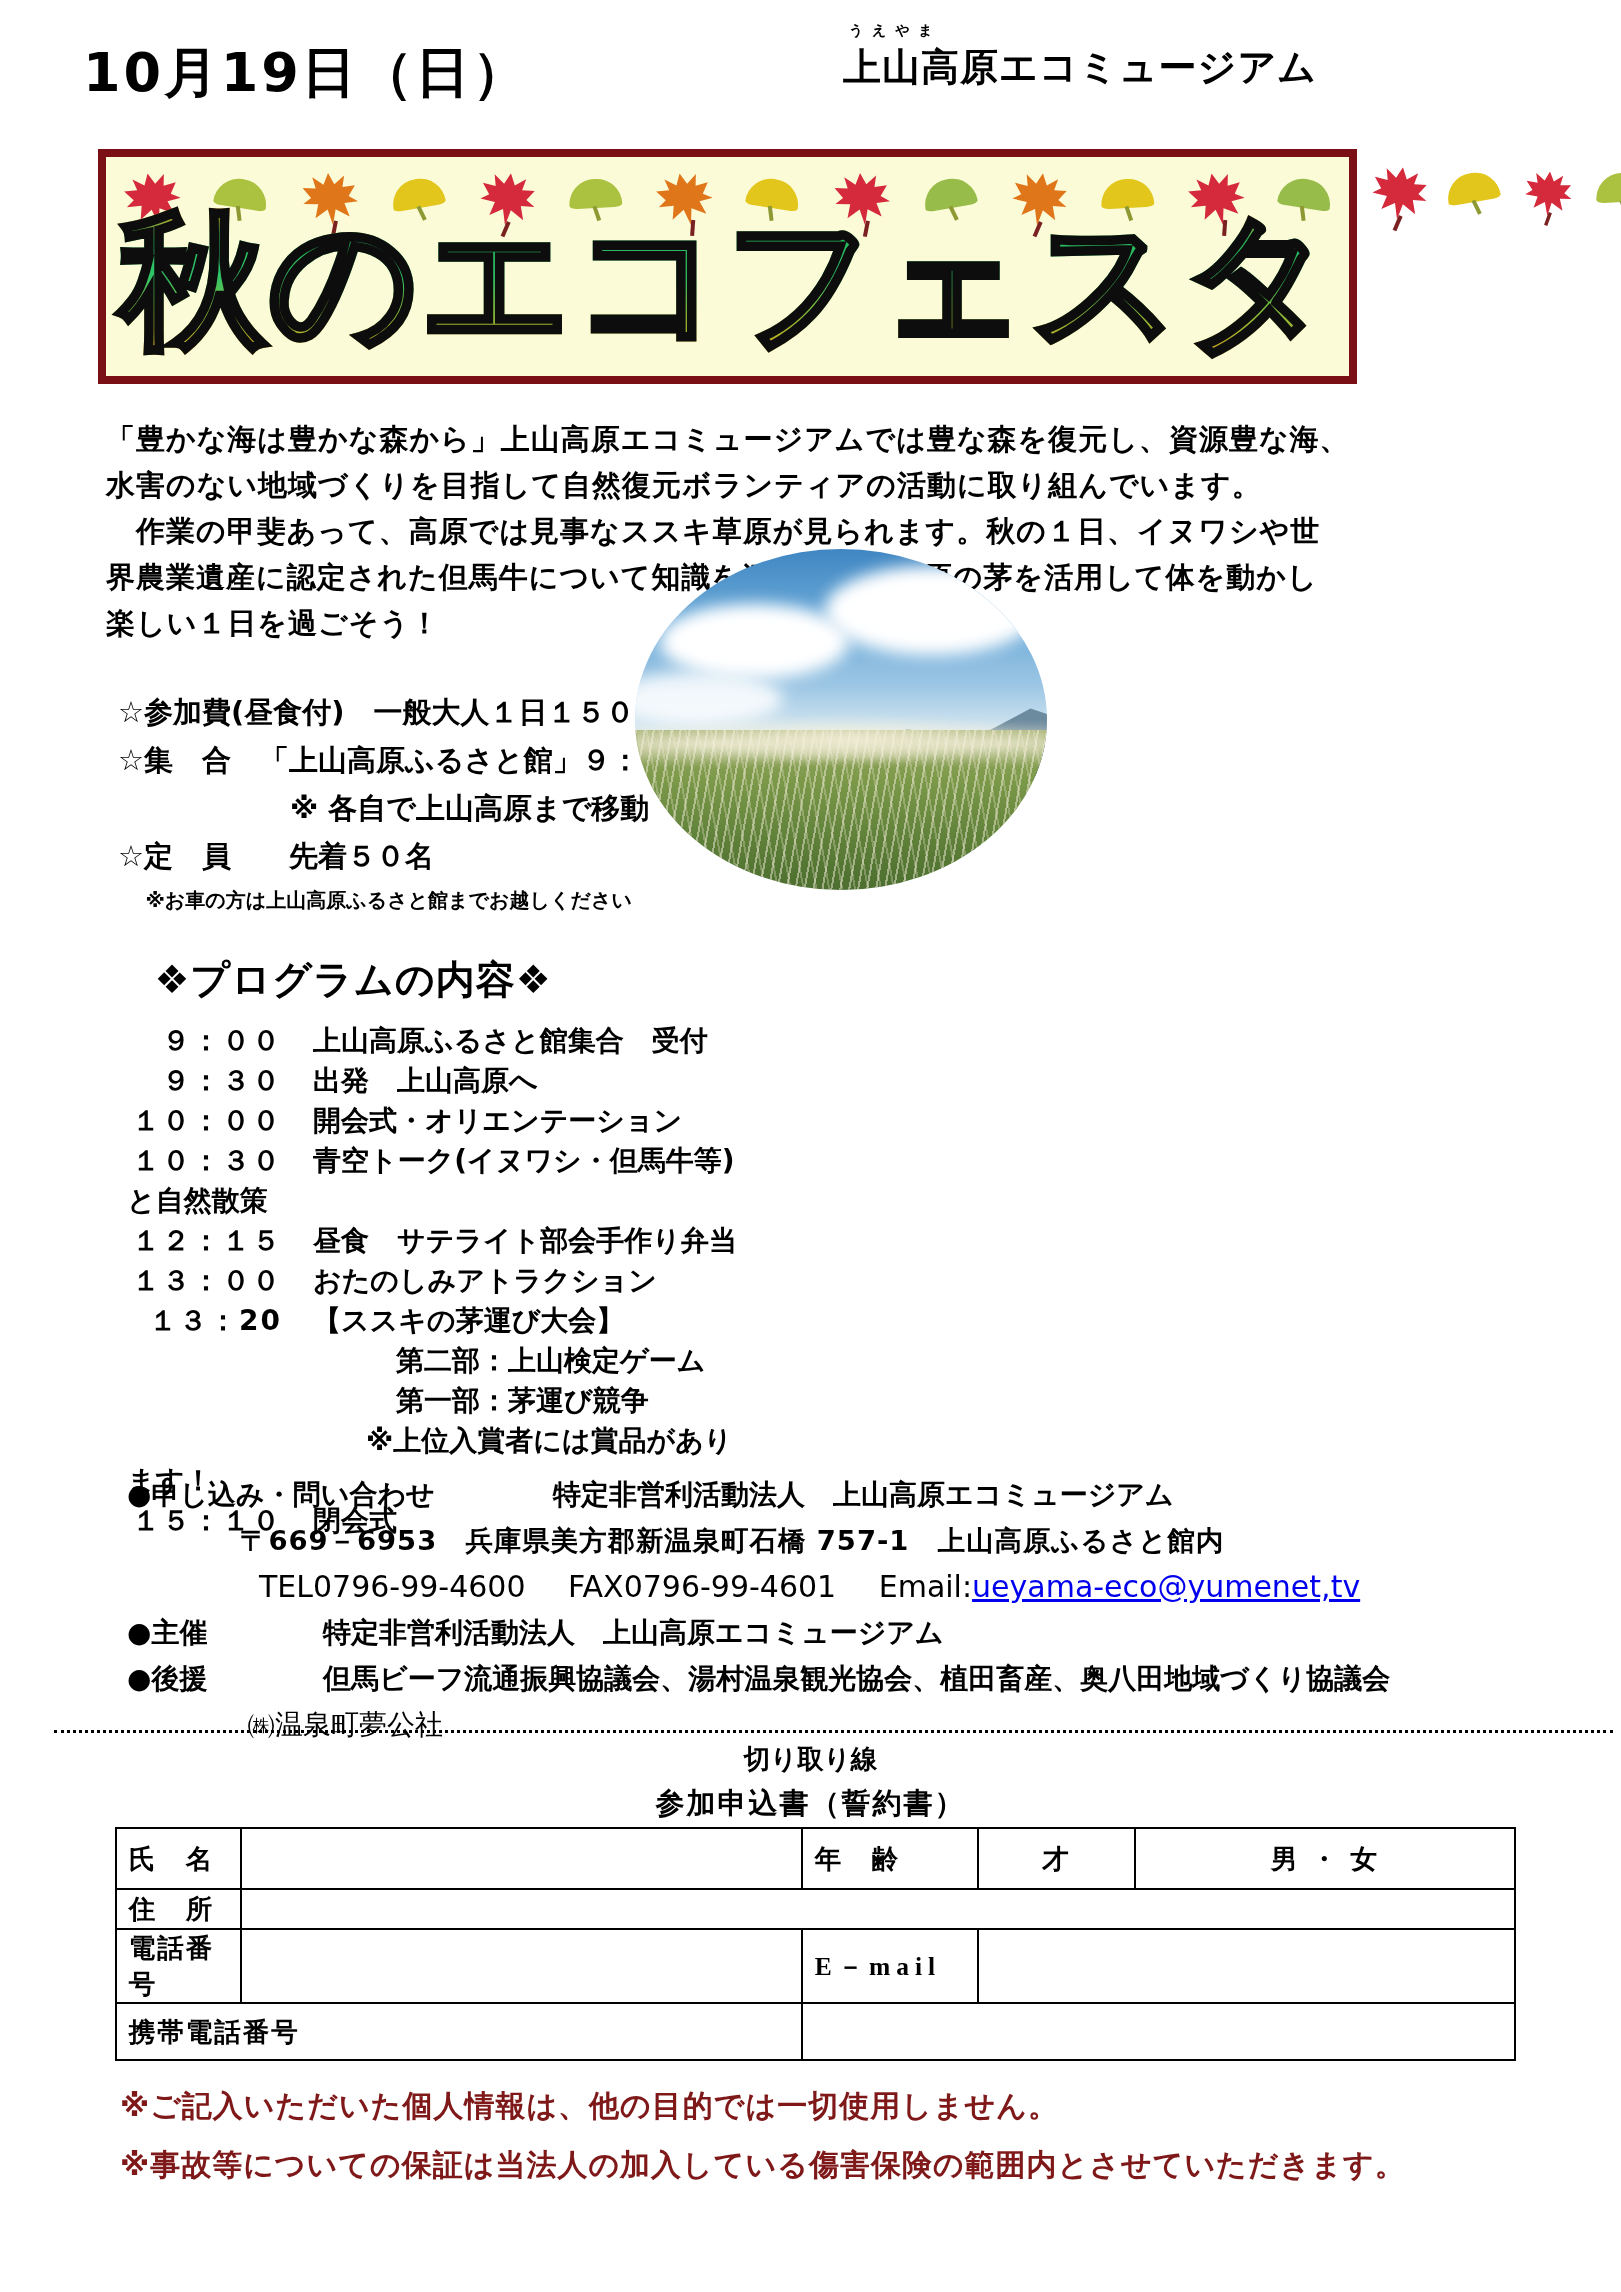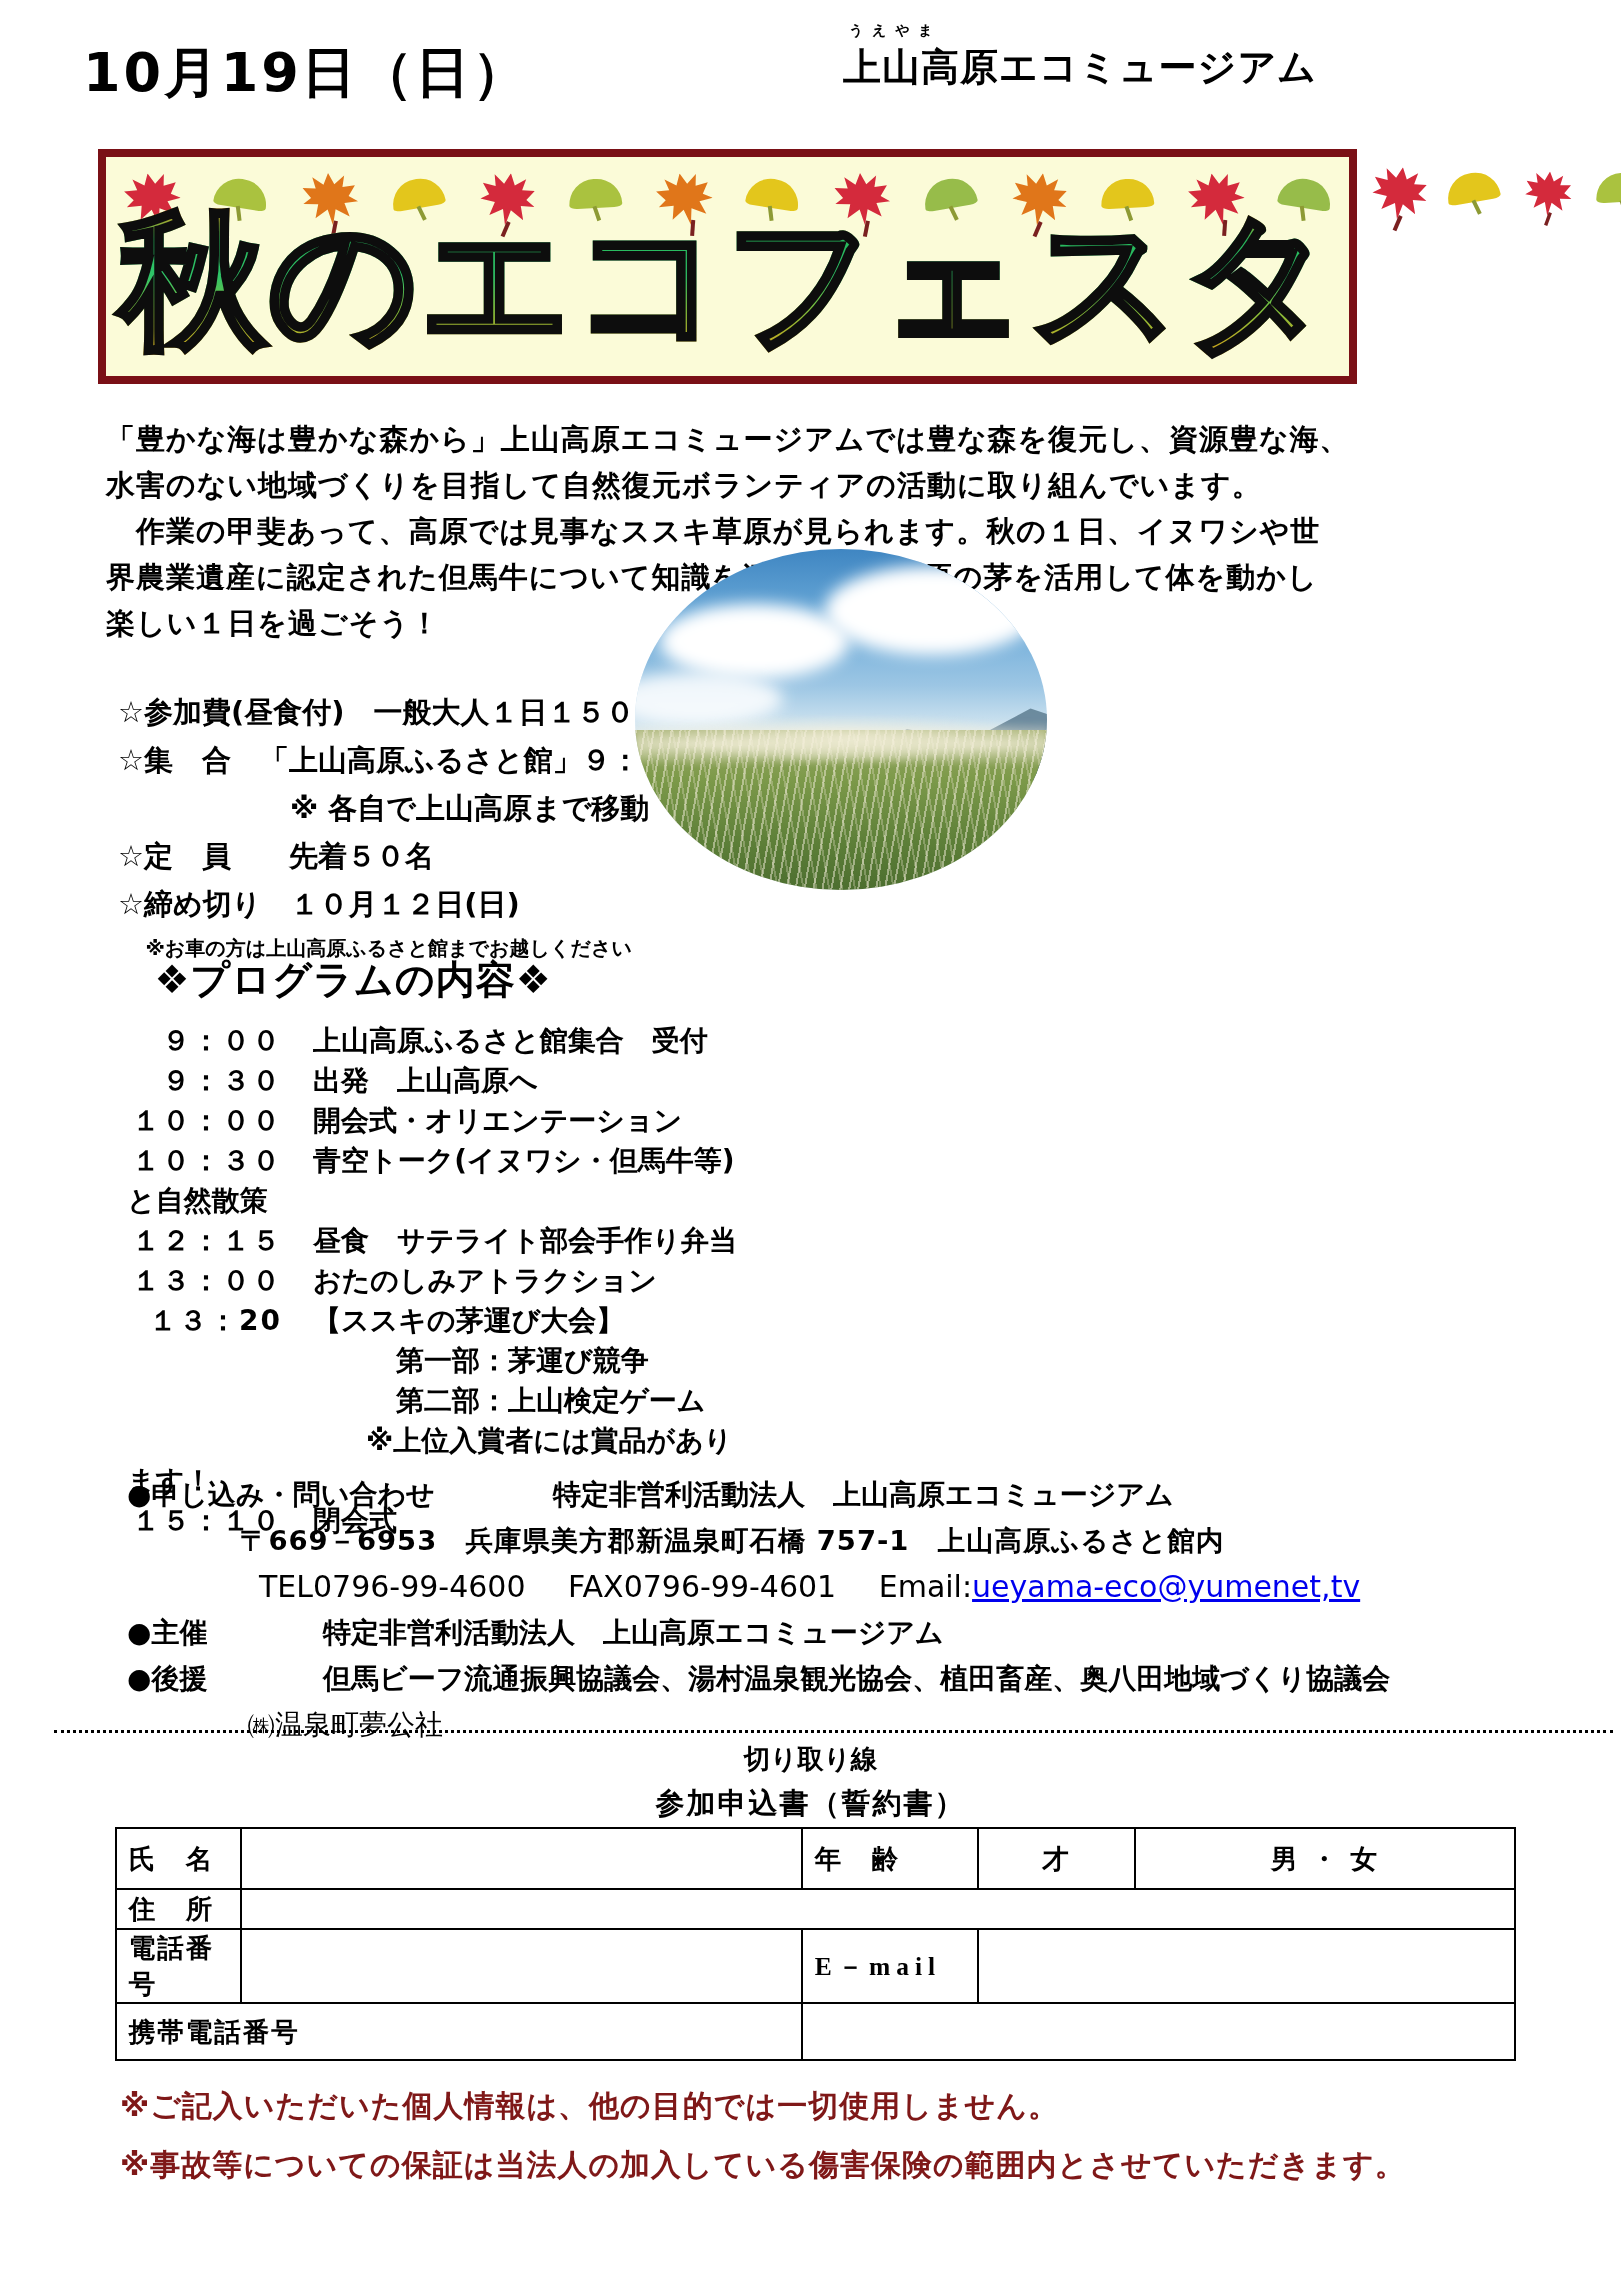--- a/index.html
+++ b/index.html
@@ -169,36 +169,35 @@
     <div>　作業の甲斐あって、高原では見事なススキ草原が見られます。秋の１日、イヌワシや世</div>
     <div>界農業遺産に認定された但馬牛について知識を深め、上山高原の茅を活用して体を動かし</div>
     <div>楽しい１日を過ごそう！</div>
   </div>
 
   <div class="details">
     <div>☆参加費(昼食付)　一般大人１日１５００円　　小学生　１０００円</div>
     <div>☆集　合　「上山高原ふるさと館」９：００集合です。</div>
     <div class="detail-indent">※ 各自で上山高原まで移動</div>
     <div>☆定　員　　先着５０名</div>
-    <div>☆締め切り　１０月１２日(日)</div>
     <div class="detail-small">※お車の方は上山高原ふるさと館までお越しください</div>
   </div>
 
   <div class="program">
     <div class="program-heading">❖プログラムの内容❖</div>
     <ul class="program-list">
       <li><span class="program-time">９：００</span><span class="program-text">上山高原ふるさと館集合　受付</span></li>
       <li><span class="program-time">９：３０</span><span class="program-text">出発　上山高原へ</span></li>
       <li><span class="program-time">１０：００</span><span class="program-text">開会式・オリエンテーション</span></li>
       <li><span class="program-time">１０：３０</span><span class="program-text">青空トーク(イヌワシ・但馬牛等)と自然散策</span></li>
       <li><span class="program-time">１２：１５</span><span class="program-text">昼食　サテライト部会手作り弁当</span></li>
       <li><span class="program-time">１３：００</span><span class="program-text">おたのしみアトラクション</span></li>
       <li><span class="program-time">１３：20</span><span class="program-text">【ススキの茅運び大会】</span></li>
+      <li class="sub-a"><span class="program-time"></span><span class="program-text">第二部：上山検定ゲーム</span></li>
       <li class="sub-a"><span class="program-time"></span><span class="program-text">第一部：茅運び競争</span></li>
-      <li class="sub-a"><span class="program-time"></span><span class="program-text">第二部：上山検定ゲーム</span></li>
       <li class="sub-b"><span class="program-time"></span><span class="program-text">※上位入賞者には賞品があります！</span></li>
       <li><span class="program-time">１５：１０</span><span class="program-text">閉会式</span></li>
     </ul>
   </div>
 
   <div class="photo">
     <div class="photo-sky"></div>
     <div class="cloud c1"></div>
     <div class="cloud c2"></div>
     <div class="cloud c3"></div>

